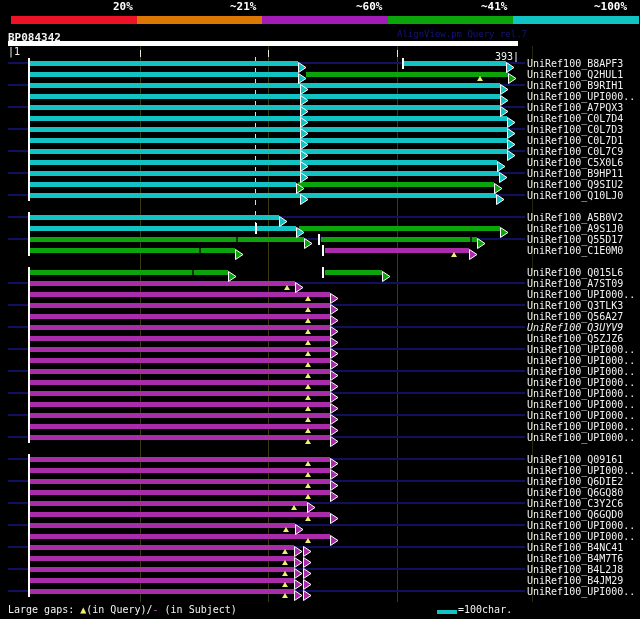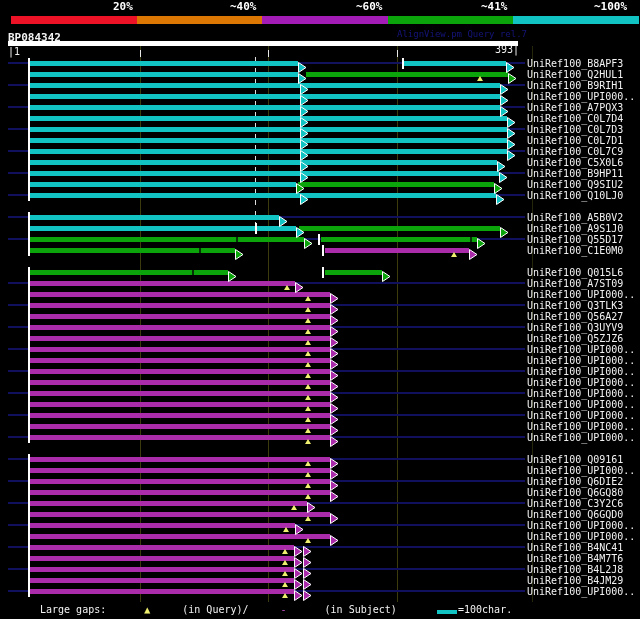--- a/index.html
+++ b/index.html
@@ -6,48 +6,48 @@
   #stage{position:relative;width:640px;height:619px;background:#000;overflow:hidden;
          font-family:"DejaVu Sans Mono","Liberation Mono",monospace;}
   .t{position:absolute;color:#f2f2f2;font-size:10px;line-height:11px;white-space:pre;}
   .bold{font-weight:bold;}
   .scale-label{position:absolute;top:1px;color:#fff;font-weight:bold;font-size:11px;line-height:12px;}
   .scale-seg{position:absolute;top:16px;height:8px;}
   #query-bar{position:absolute;left:8px;top:41px;width:510px;height:5px;background:#fff;}
   #query-id{left:8px;top:32px;font-size:11px;}
   #watermark{left:397px;top:29px;font-size:9px;line-height:10px;color:#14147a;}
   #ruler-left{left:8px;top:46px;}
-  #ruler-right{left:495px;top:44px;}
+  #ruler-right{left:495px;top:51px;}
   .gridline{position:absolute;width:1px;z-index:1;}
   .ruler-tick{position:absolute;width:1px;height:7px;top:50px;background:#e8e8e8;z-index:2;}
   #dash-col{position:absolute;left:255px;top:57px;width:1px;height:176px;z-index:2;
             background:repeating-linear-gradient(180deg,#dedede 0 5px,transparent 5px 11px);}
   #rows{position:absolute;left:0;top:0;width:640px;height:619px;z-index:3;}
   .row{position:absolute;left:0;width:556px;height:11px;overflow:visible;}
   .rowline{position:absolute;left:8px;width:517px;top:4px;height:2px;z-index:0;}
   .seg{position:absolute;top:3px;height:5px;z-index:2;}
   .seg-thin{position:absolute;top:4px;height:2px;z-index:1;}
   .wtick{position:absolute;top:0;width:2px;height:11px;background:#fff;z-index:4;}
   .dtick{position:absolute;top:3px;width:2px;height:5px;z-index:3;}
   .arrow{position:absolute;top:0;width:9px;height:11px;z-index:5;}
   .gap-tri{position:absolute;top:7px;width:0;height:0;z-index:5;
            border-left:3px solid transparent;border-right:3px solid transparent;}
   .rlabel{position:absolute;left:527px;top:0;color:#f2f2f2;font-size:10px;line-height:11px;white-space:pre;z-index:4;}
   #legend{position:absolute;left:8px;top:604px;font-size:10px;line-height:12px;white-space:pre;z-index:4;}
-  #legend span{vertical-align:top;margin-left:32px;}
+  #legend span{vertical-align:top;}
   #legend-glyph{position:absolute;left:437px;top:610px;width:20px;height:4px;z-index:4;}
   #legend-scale-text{left:458px;top:604px;}
 </style>
 </head>
 <body>
 
 <div id="stage">
   <div id="scale-labels">
       <div class="scale-label" style="left: 113px;">20%</div>
-      <div class="scale-label" style="left: 230px;">~40%</div>
+      <div class="scale-label" style="left: 230px;">~21%</div>
       <div class="scale-label" style="left: 356px;">~60%</div>
       <div class="scale-label" style="left: 481px;">~41%</div>
       <div class="scale-label" style="left: 594px;">~100%</div>
     </div>
   <div id="scale-bar">
       <div class="scale-seg" style="left: 11px; width: 125.6px; background: rgb(237, 18, 38);"></div>
       <div class="scale-seg" style="left: 136.6px; width: 125.6px; background: rgb(221, 119, 4);"></div>
       <div class="scale-seg" style="left: 262.2px; width: 125.6px; background: rgb(162, 28, 181);"></div>
       <div class="scale-seg" style="left: 387.8px; width: 125.6px; background: rgb(11, 164, 11);"></div>
       <div class="scale-seg" style="left: 513.4px; width: 125.6px; background: rgb(18, 195, 195);"></div>
@@ -325,21 +325,21 @@
       </div>
       <div class="row" style="top: 311px;">
         <div class="wtick" style="left: 28px;"></div>
         <div class="seg" style="left: 30px; width: 300px; background: rgb(170, 44, 170);"></div>
         <div class="arrow" style="left: 330px;"><svg width="9" height="11" viewBox="0 0 9 11">
             <polygon points="0.5,0.5 8,5.5 0.5,10.5" fill="#aa2caa" stroke="#ffffff" stroke-width="1"></polygon>
           </svg></div>
         <div class="gap-tri" style="left: 305px; border-bottom: 5px solid rgb(239, 239, 111);"></div>
         <div class="rlabel">UniRef100_Q56A27</div>
       </div>
-      <div class="row" style="top: 322px;">
+      <div class="row" style="top: 322px; font-style: italic;">
         <div class="rowline" style="background: rgb(16, 16, 94);"></div>
         <div class="wtick" style="left: 28px;"></div>
         <div class="seg" style="left: 30px; width: 300px; background: rgb(170, 44, 170);"></div>
         <div class="arrow" style="left: 330px;"><svg width="9" height="11" viewBox="0 0 9 11">
             <polygon points="0.5,0.5 8,5.5 0.5,10.5" fill="#aa2caa" stroke="#ffffff" stroke-width="1"></polygon>
           </svg></div>
         <div class="gap-tri" style="left: 305px; border-bottom: 5px solid rgb(239, 239, 111);"></div>
         <div class="rlabel">UniRef100_Q3UYV9</div>
       </div>
       <div class="row" style="top: 333px;">

